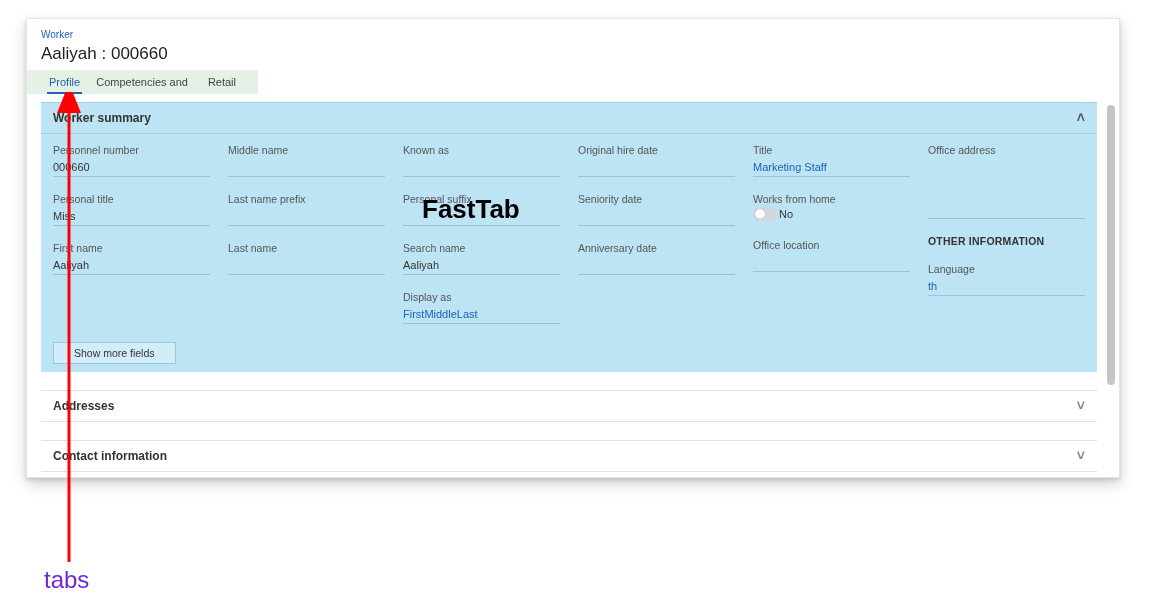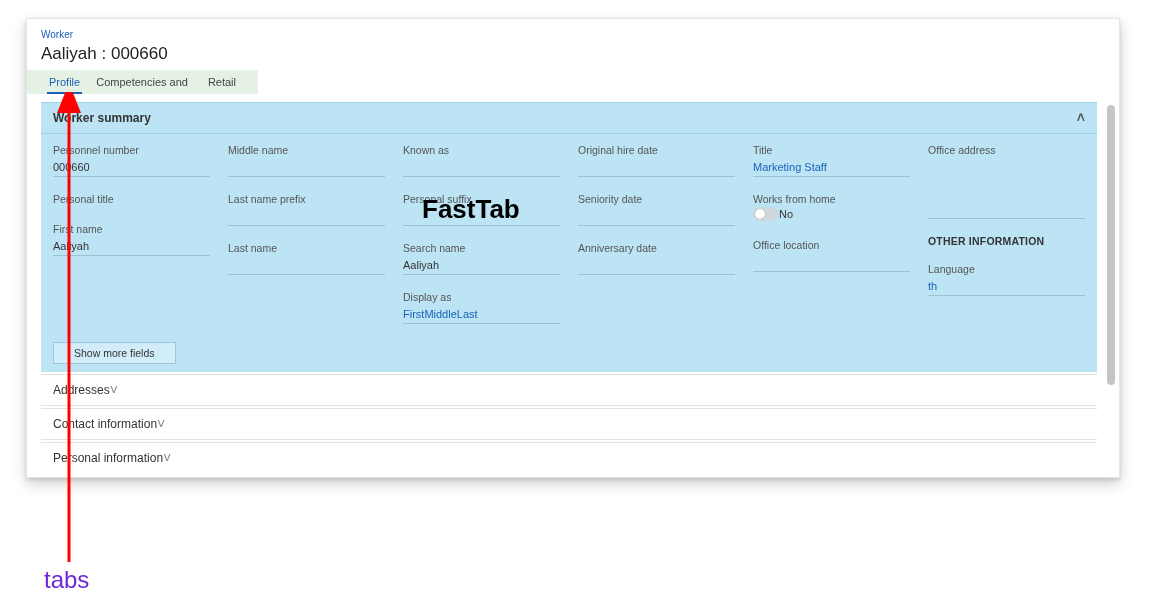--- a/index.html
+++ b/index.html
@@ -159,26 +159,27 @@
     color: #333;
   }
 
   
   .ft-collapsed {
     background: #ffffff;
     border-top: 1px solid #e1e1e1;
     border-bottom: 1px solid #e1e1e1;
     height: 30px;
     font-size: 12px;
-    font-weight: 400;
+    font-weight: 700;
     color: #333;
     display: flex;
     align-items: center;
+    justify-content: space-between;
     padding: 0 12px;
-    margin-top: 2px;
+    margin-top: 18px;
   }
   .ft-collapsed .chev { color: #888; font-size: 14px; }
 
   
   .annotation-fasttab {
     position: absolute;
     left: 422px;
     top: 194px;
     font-size: 26px;
     font-weight: 700;
@@ -225,20 +226,21 @@
 
       <div class="ft-body">
 
         <div class="col">
           <div>
             <div class="field-label">Personnel number</div>
             <div class="field-value">000660</div>
           </div>
           <div>
             <div class="field-label">Personal title</div>
+            <div class="field-value">Miss</div>
           </div>
           <div>
             <div class="field-label">First name</div>
             <div class="field-value">Aaliyah</div>
           </div>
         </div>
 
         <div class="col">
           <div>
             <div class="field-label">Middle name</div>

